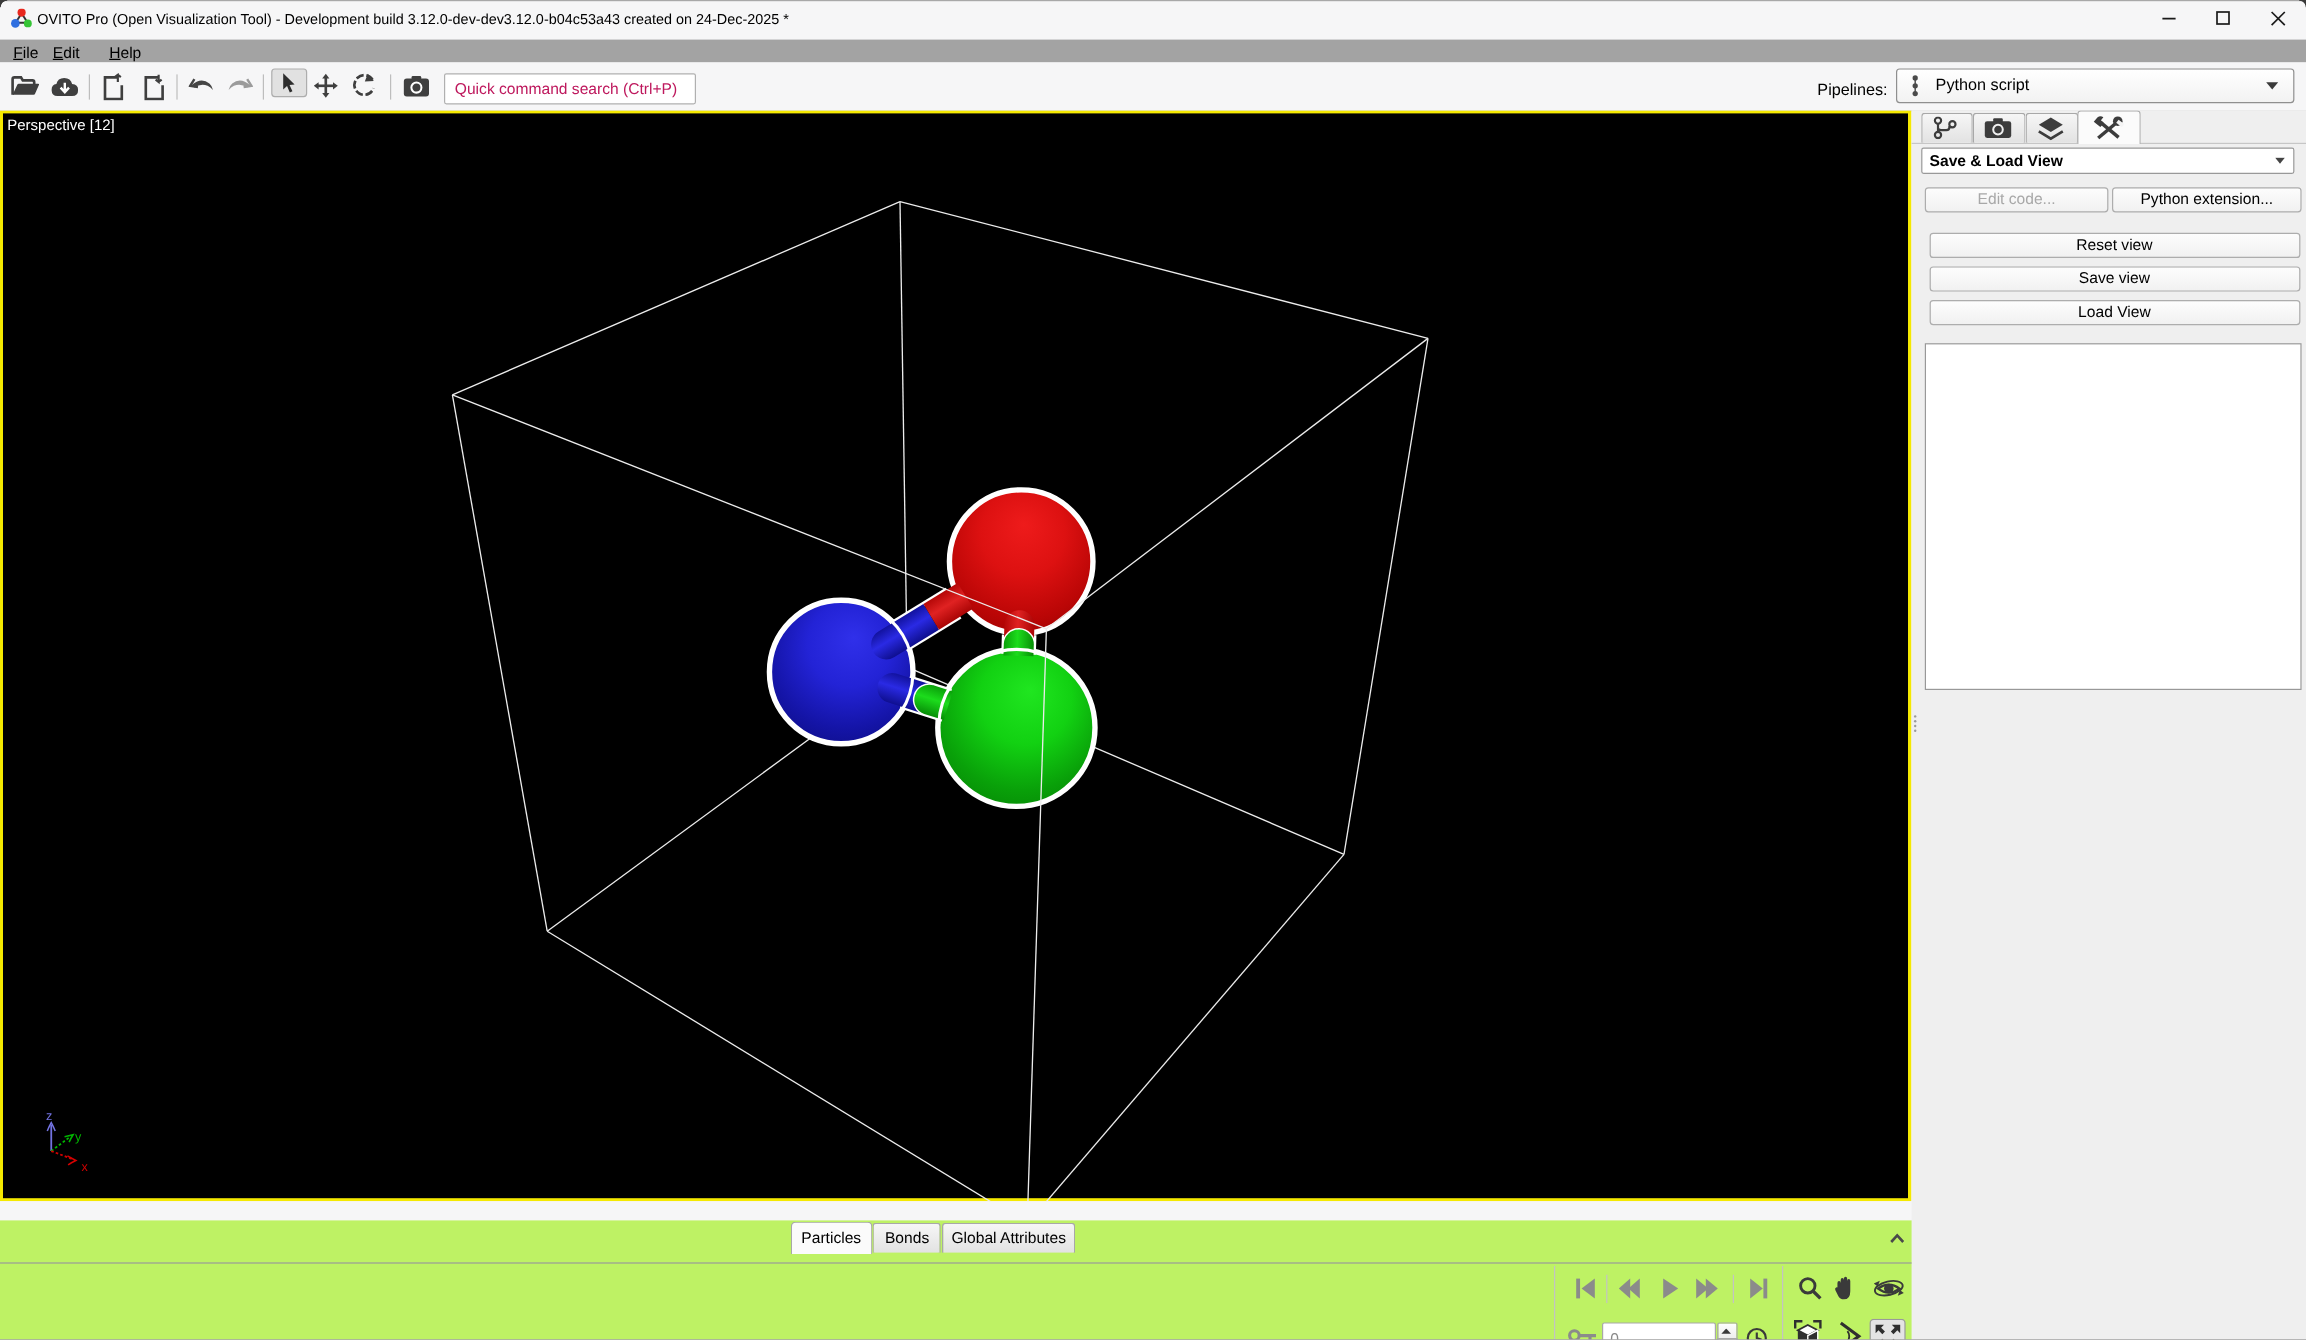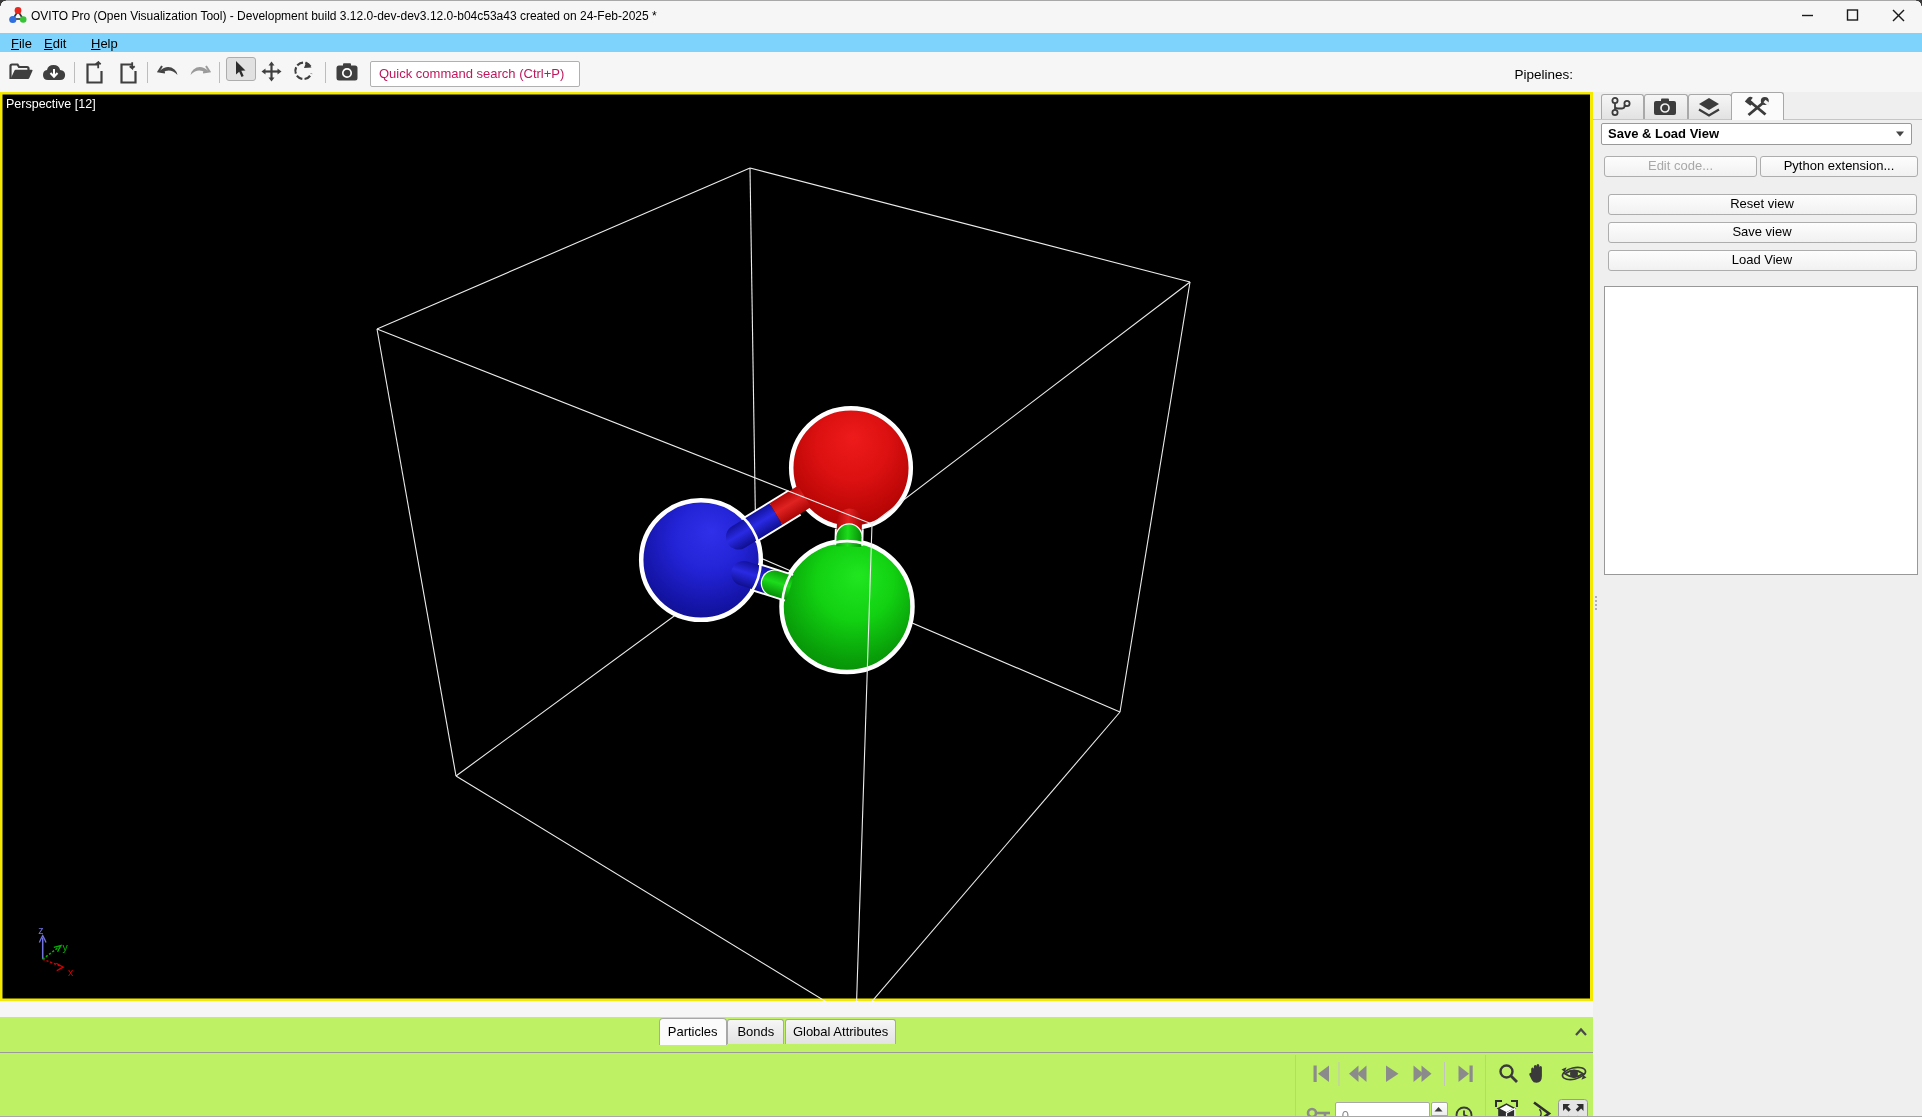--- a/index.html
+++ b/index.html
@@ -1,21 +1,21 @@
 <!DOCTYPE html>
 <html><head>
 <meta charset="utf-8">
 <style>
   html,body{margin:0;padding:0;}
   body{width:1922px;height:1117px;overflow:hidden;position:relative;
        font-family:"Liberation Sans",sans-serif;background:#f6f6f7;}
   .abs{position:absolute;}
   #titlebar{left:0;top:0;width:1922px;height:33px;background:#f6f6f7;border-top:1px solid #a8a8a8;}
   #titletext{left:31px;top:8.5px;font-size:12px;color:#000;}
-  #menubar{left:0;top:33px;width:1922px;height:19px;background:#7dd3fc;}
+  #menubar{left:0;top:33px;width:1922px;height:19px;background:#a3a3a3;}
   .menuitem{top:2.5px;font-size:13px;color:#000;}
   #toolbar{left:0;top:52px;width:1922px;height:40px;background:#f6f6f7;border-bottom:1px solid #d9d9d9;}
   .tsep{position:absolute;top:10px;width:1px;height:21px;background:#bdbdbd;}
   #searchbox{position:absolute;left:370px;top:9px;width:200px;height:24px;border:1px solid #b0b0b0;
      border-radius:2px;background:#fff;color:#be185d;font-size:13px;line-height:24px;padding-left:8px;}
   #pipelabel{position:absolute;left:1468px;top:15px;width:105px;text-align:right;font-size:13.5px;color:#000;}
   #pipecombo{position:absolute;left:1580px;top:5px;width:330px;height:27px;border:1.5px solid #8f8f8f;
      border-radius:3px;background:linear-gradient(#ffffff,#f2f2f2);}
   #pipecombo .txt{position:absolute;left:32px;top:5px;font-size:13.5px;color:#000;}
   #rightpanel{left:1593px;top:92px;width:329px;height:1025px;background:#efefef;}
@@ -33,21 +33,21 @@
 
 <div id="titlebar" class="abs"></div>
 <svg class="abs" style="left:9px;top:7px" width="18" height="17" viewBox="0 0 18 17">
   <line x1="9" y1="4" x2="4" y2="12" stroke="#333" stroke-width="1.6"></line>
   <line x1="9" y1="4" x2="14" y2="12" stroke="#333" stroke-width="1.6"></line>
   <line x1="4" y1="12" x2="14" y2="12" stroke="#333" stroke-width="1.6"></line>
   <circle cx="9" cy="3.5" r="3.4" fill="#e8281e"></circle>
   <circle cx="3.8" cy="12.5" r="3.6" fill="#2f6fe0"></circle>
   <circle cx="14.2" cy="12.5" r="3.3" fill="#35c435"></circle>
 </svg>
-<div id="titletext" class="abs">OVITO Pro (Open Visualization Tool) - Development build 3.12.0-dev-dev3.12.0-b04c53a43 created on 24-Feb-2025 *</div>
+<div id="titletext" class="abs">OVITO Pro (Open Visualization Tool) - Development build 3.12.0-dev-dev3.12.0-b04c53a43 created on 24-Dec-2025 *</div>
 
 <svg class="abs" style="left:1795px;top:5px" width="120" height="22" viewBox="0 0 120 22">
   <line x1="7" y1="10.5" x2="18" y2="10.5" stroke="#1a1a1a" stroke-width="1.4"></line>
   <rect x="52.5" y="5" width="10" height="10" fill="none" stroke="#1a1a1a" stroke-width="1.4"></rect>
   <line x1="98" y1="5" x2="109" y2="16" stroke="#1a1a1a" stroke-width="1.4"></line>
   <line x1="109" y1="5" x2="98" y2="16" stroke="#1a1a1a" stroke-width="1.4"></line>
 </svg>
 
 <div id="menubar" class="abs">
   <span class="menuitem abs" style="left:11px"><u>F</u>ile</span>
@@ -102,20 +102,34 @@
     <rect x="0.5" y="2.5" width="21" height="15" rx="2.5" fill="#3f3f3f"></rect>
     <rect x="7" y="0.3" width="8" height="4" rx="1" fill="#3f3f3f"></rect>
     <circle cx="11" cy="10" r="4.2" fill="none" stroke="#fff" stroke-width="1.7"></circle>
   </svg>
   <div class="tsep" style="left:74px"></div>
   <div class="tsep" style="left:147px"></div>
   <div class="tsep" style="left:219px"></div>
   <div class="tsep" style="left:325px"></div>
   <div id="searchbox">Quick command search (Ctrl+P)</div>
   <div id="pipelabel">Pipelines:</div>
+  <div id="pipecombo">
+    <svg style="position:absolute;left:12px;top:4px" width="6" height="19" viewBox="0 0 6 19">
+      <g fill="#4a4a4a">
+          <circle cx="3" cy="3" r="2.2"></circle>
+          <circle cx="3" cy="9.5" r="2.2"></circle>
+          <circle cx="3" cy="16" r="2.2"></circle>
+        </g>
+      <line x1="3" y1="3" x2="3" y2="16" stroke="#4a4a4a" stroke-width="1.2"></line>
+    </svg>
+    <span class="txt">Python script</span>
+    <svg style="position:absolute;right:12px;top:10px" width="11" height="7">
+        <path d="M 0.5,0.5 L 10.5,0.5 5.5,6.5 Z" fill="#3a3a3a"></path>
+      </svg>
+  </div>
 </div>
 
 <svg id="viewport" class="abs" style="left:0;top:92px" width="1593" height="909" viewBox="0 0 1593 909">
   <defs>
     <radialGradient id="gR" cx="50%" cy="38%" r="70%" fx="52%" fy="24%">
       <stop offset="0%" stop-color="#ee1b1b"></stop>
         <stop offset="42%" stop-color="#dd1111"></stop>
       <stop offset="78%" stop-color="#bb0606"></stop>
         <stop offset="100%" stop-color="#a00202"></stop>
     </radialGradient>

